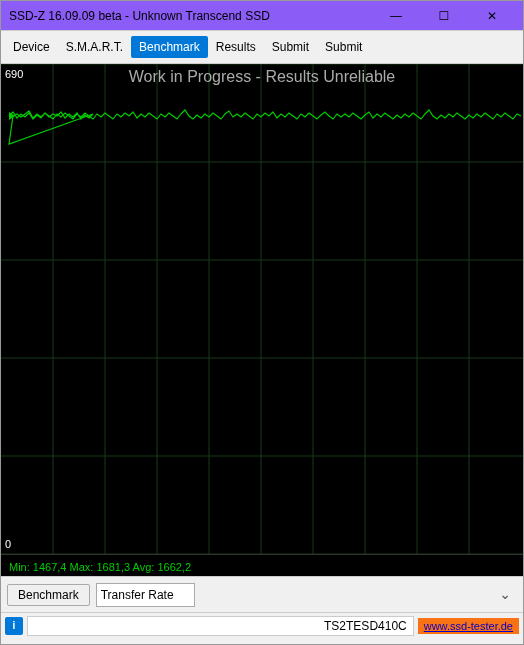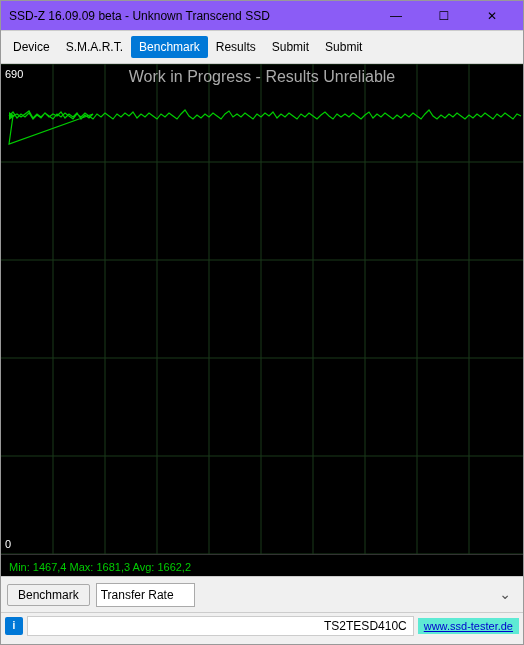--- a/index.html
+++ b/index.html
@@ -198,21 +198,21 @@
       padding: 2px 6px;
       background: #fff;
       border: 1px solid #ccc;
       flex: 1;
       text-align: right;
     }
     #status-url {
       font-size: 11px;
       color: #0000cc;
       text-decoration: underline;
-      background: #5eead4;
+      background: #f97316;
       padding: 2px 6px;
     }
   </style>
 </head>
 <body>
 
 <div id="title-bar">
   <span id="title-text">SSD-Z 16.09.09 beta - Unknown Transcend SSD</span>
   <div id="title-buttons">
     <button class="title-btn">—</button>

